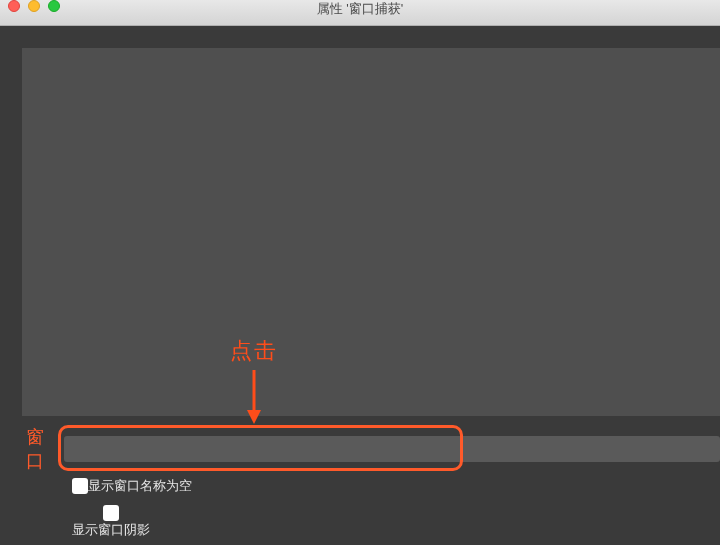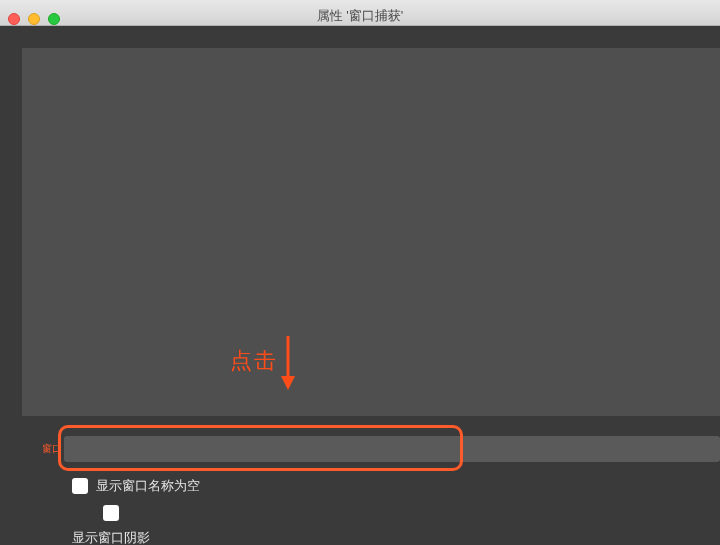--- a/index.html
+++ b/index.html
@@ -12,21 +12,21 @@
       height: 545px;
       background: #3a3a3a;
       font-family: -apple-system, "Helvetica Neue", Arial, sans-serif;
       overflow: hidden;
       position: relative;
     }
     .titlebar {
       height: 26px;
       background: linear-gradient(#e8e8e8, #d4d4d4);
       display: flex;
-      align-items: flex-end;
+      align-items: flex-start;
       padding: 0 8px;
       position: relative;
       border-bottom: 1px solid #b0b0b0;
     }
     .traffic-lights {
       display: flex;
       gap: 8px;
       align-items: center;
     }
     .tl {
@@ -56,21 +56,21 @@
       right: 0;
       top: 22px;
       height: 368px;
       background: #4f4f4f;
     }
     .annotation {
       position: absolute;
       left: 230px;
       top: 310px;
       display: flex;
-      flex-direction: row;
+      flex-direction: column;
       align-items: center;
       pointer-events: none;
     }
     .annotation-text {
       color: #ff4d1a;
       font-size: 22px;
       margin-bottom: 4px;
       letter-spacing: 2px;
     }
     .annotation-arrow svg { display: block; }
@@ -78,24 +78,24 @@
       position: absolute;
       left: 22px;
       right: 0;
       top: 405px;
       display: flex;
       align-items: center;
       height: 36px;
     }
     .form-label {
       color: #ff5a2a;
-      font-size: 10px;
+      font-size: 18px;
       width: 42px;
       text-align: right;
-      padding-right: 2px;
+      padding-right: 20px;
     }
     .window-select {
       position: relative;
       flex: 1;
       height: 26px;
       background: #5a5a5a;
       border-radius: 3px;
       display: flex;
       align-items: center;
     }
@@ -107,21 +107,20 @@
       height: 46px;
       border: 3px solid #ff5a2a;
       border-radius: 10px;
       pointer-events: none;
     }
     .checkbox-row {
       position: absolute;
       left: 72px;
       display: flex;
       align-items: center;
-      gap: 8px;
       text-align: right;
     }
     .cb-row-1 { top: 451px; }
     .cb-row-2 { top: 479px; flex-direction: column; }
     .checkbox {
       width: 16px;
       height: 16px;
       background: #fff;
       border-radius: 3px;
       flex-shrink: 0;

